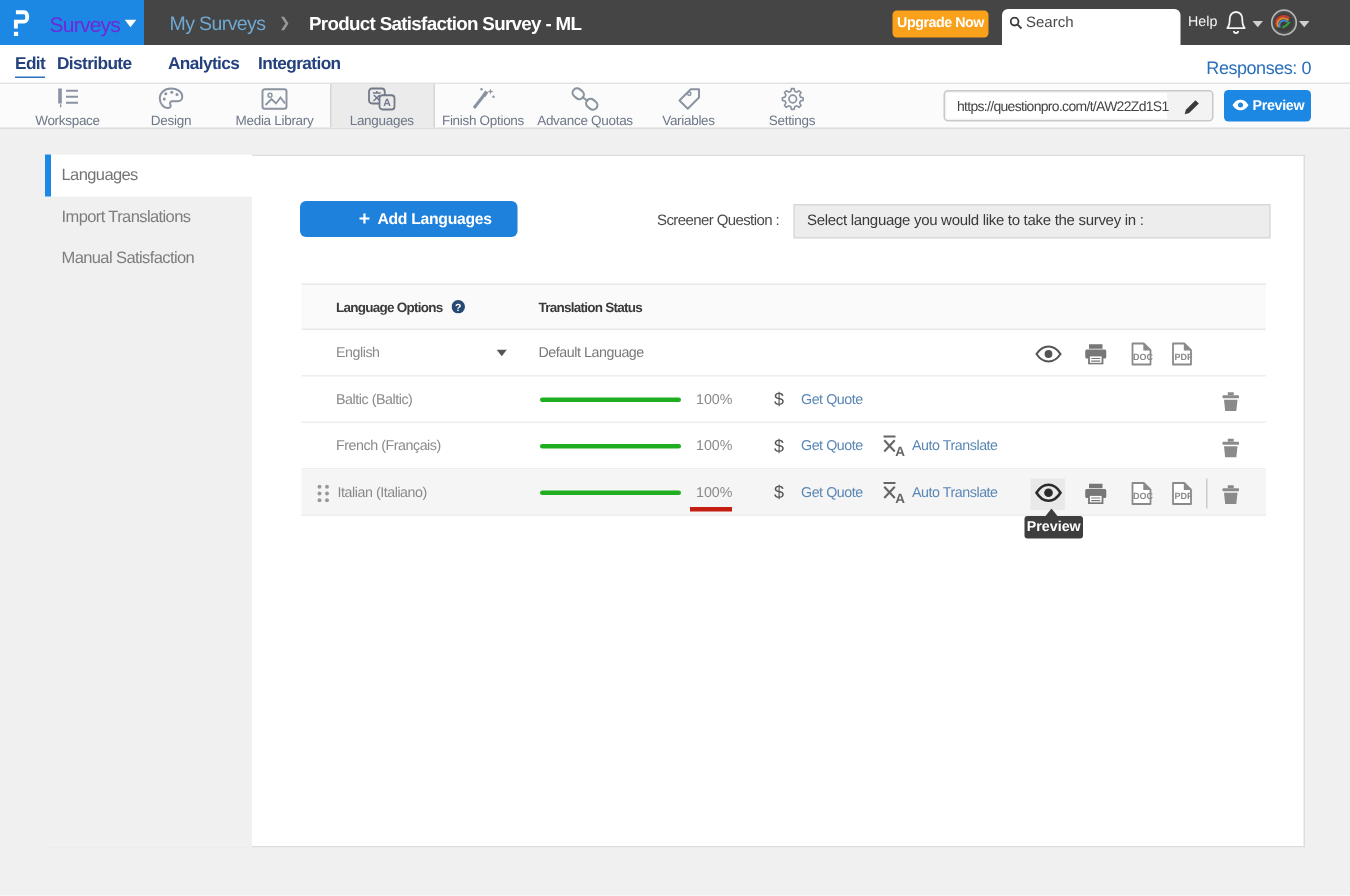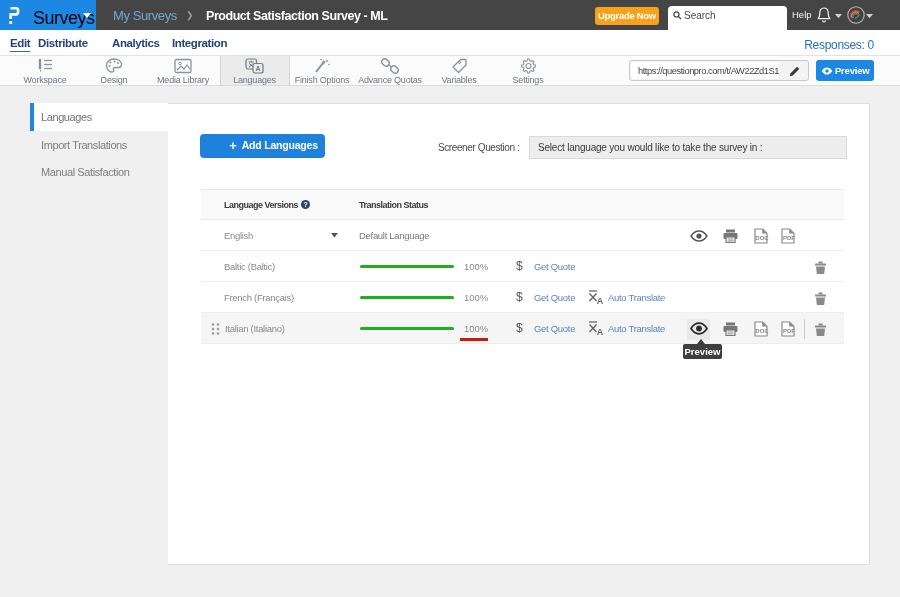--- a/index.html
+++ b/index.html
@@ -3,21 +3,21 @@
 <meta charset="utf-8">
 <style>
 * { margin:0; padding:0; box-sizing:border-box; }
 html,body { width:900px; height:597px; overflow:hidden; }
 body { font-family:"Liberation Sans", sans-serif; position:relative; background:#f0f0f0; }
 .abs { position:absolute; }
 
 
 #topbar { left:0; top:0; width:900px; height:30px; background:#454545; }
 #bluebox { left:0; top:0; width:96px; height:30px; background:#1d87e4; }
-#surveys-txt { left:33px; top:8px; color:#000000; font-size:18px; letter-spacing:-0.5px; }
+#surveys-txt { left:33px; top:8px; color:#6d28d9; font-size:14px; letter-spacing:-0.5px; }
 #mysurveys { left:113px; top:8px; color:#6fa8d2; font-size:13px; letter-spacing:-0.4px; }
 #crumb-sep { left:186px; top:10px; color:#9a9a9a; font-size:9px; }
 #crumb-title { left:206px; top:9px; color:#fff; font-size:12.5px; font-weight:bold; letter-spacing:-0.45px; }
 #upgrade { left:595px; top:7px; width:64px; height:18px; background:#f9a11b; border-radius:3px; color:#fff; font-size:9.5px; font-weight:bold; text-align:center; line-height:18px; letter-spacing:-0.3px; }
 #searchbox { left:668px; top:6px; width:119px; height:30px; background:#fff; border-radius:4px; }
 #search-txt { left:16px; top:4px; color:#4a4a4a; font-size:10px; }
 #help { left:792px; top:9px; color:#f5f5f5; font-size:9.5px; }
 
 
 #tabrow { left:0; top:30px; width:900px; height:26px; background:#fff; border-bottom:1px solid #e3e3e3; }
@@ -37,21 +37,21 @@
 #urlbox { left:629px; top:60px; width:180px; height:21px; background:#f3f3f3; border:1px solid #c9c9c9; border-radius:3px; }
 #urlinner { left:1px; top:1px; width:147px; height:17px; background:#fff; }
 #urltext { left:8px; top:5px; font-size:9.3px; color:#444; letter-spacing:-0.45px; white-space:nowrap; }
 #previewbtn { left:816px; top:60px; width:58px; height:21px; background:#1d87e4; border-radius:3px; color:#fff; font-size:9.5px; font-weight:bold; text-align:center; line-height:21px; letter-spacing:-0.2px; }
 
 
 #card { left:30px; top:103px; width:840px; height:462px; background:#fff; border:1px solid #ddd; }
 #side-active { left:30px; top:103px; width:138px; height:28px; background:#fff; border-left:4px solid #1d87e4; line-height:28px; padding-left:7px; color:#757575; font-size:11px; letter-spacing:-0.4px; }
 #side-gray { left:30px; top:131px; width:138px; height:434px; background:#f0f0f0; }
 .side-item { left:41px; color:#7d7d7d; font-size:11px; letter-spacing:-0.4px; }
-#addlang { left:200px; top:134px; width:125px; height:24px; background:#1e82dc; border-radius:4px; color:#fff; font-size:10.5px; font-weight:bold; text-align:center; line-height:23px; letter-spacing:-0.2px;padding-left:22px; }
+#addlang { left:200px; top:134px; width:145px; height:24px; background:#1e82dc; border-radius:4px; color:#fff; font-size:10.5px; font-weight:bold; text-align:center; line-height:23px; letter-spacing:-0.2px;padding-left:22px; }
 #screener-label { left:438px; top:142px; font-size:10px; color:#4a4a4a; letter-spacing:-0.4px; }
 #selbox { left:529px; top:136px; width:318px; height:23px; background:#ededed; border:1px solid #d9d9d9; font-size:10px; color:#3a3a3a; line-height:21px; padding-left:8px; letter-spacing:-0.2px; }
 
 
 .trow { left:201px; width:643px; }
 #thead { top:189px; height:31px; background:#fafafa; border-top:1px solid #e8e8e8; border-bottom:1px solid #e8e8e8; }
 #row1 { top:220px; height:31px; border-bottom:1px solid #eee; }
 #row2 { top:251px; height:31px; border-bottom:1px solid #eee; }
 #row3 { top:282px; height:31px; border-bottom:1px solid #eee; }
 #row4 { top:313px; height:31px; border-bottom:1px solid #eee; background:#f5f5f5; }
@@ -204,21 +204,21 @@
 <div class="abs" id="side-gray"></div>
 <div class="abs" id="side-active">Languages</div>
 <div class="abs side-item" style="top:139px;">Import Translations</div>
 <div class="abs side-item" style="top:166px;">Manual Satisfaction</div>
 
 <div class="abs" id="addlang"><span style="font-size:13px;font-weight:bold;vertical-align:-1px;">+</span>&nbsp; Add Languages</div>
 <div class="abs" id="screener-label">Screener Question :</div>
 <div class="abs" id="selbox">Select language you would like to take the survey in :</div>
 
 <div class="abs trow" id="thead">
-  <div class="abs hcell" style="left:23px;">Language Versions</div>
+  <div class="abs hcell" style="left:23px;">Language Options</div>
   <svg class="abs" style="left:100px;top:10px" width="9" height="9" viewBox="0 0 11 11">
       <circle cx="5.5" cy="5.5" r="5.5" fill="#264a72"></circle>
       <text x="5.5" y="8.6" font-size="8.5" font-weight="bold" fill="#fff" text-anchor="middle" font-family="Liberation Sans">?</text>
     </svg>
   <div class="abs hcell" style="left:158px;">Translation Status</div>
 </div>
 
 <div class="abs trow" id="row1">
   <div class="abs cell" style="left:23px;top:10px;">English</div>
   <svg class="abs" style="left:130px;top:13px" width="7" height="5">

